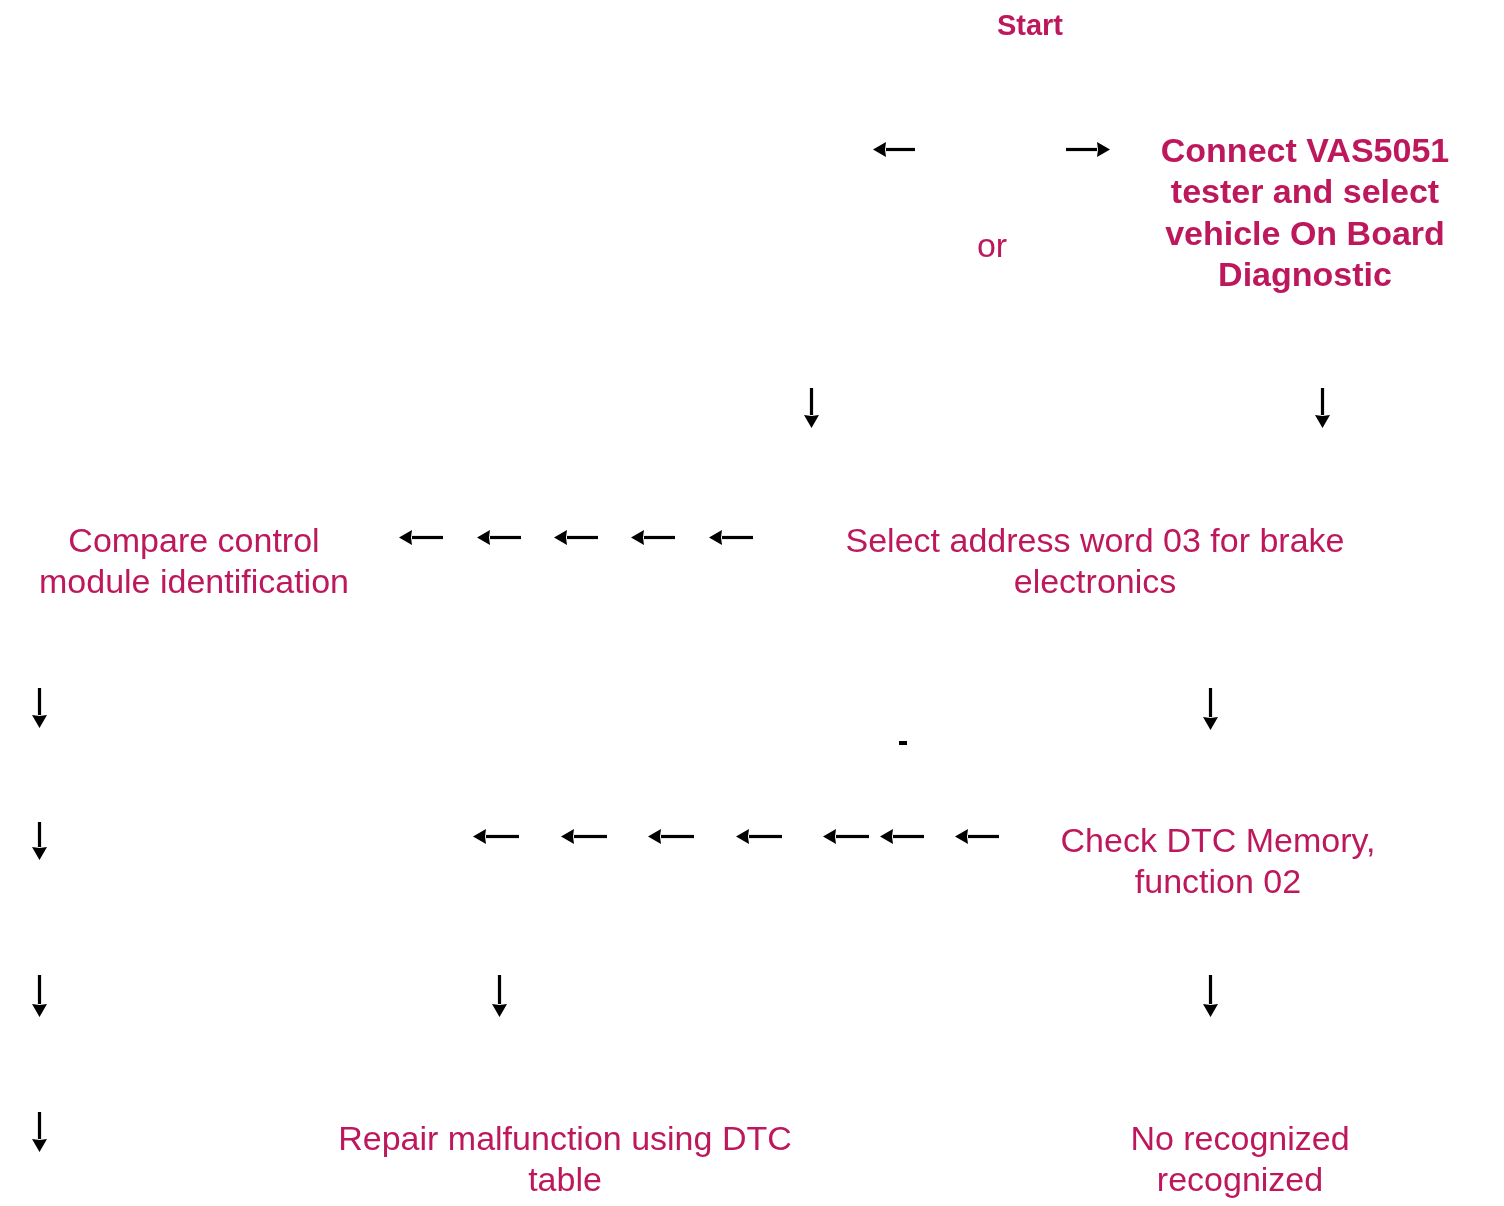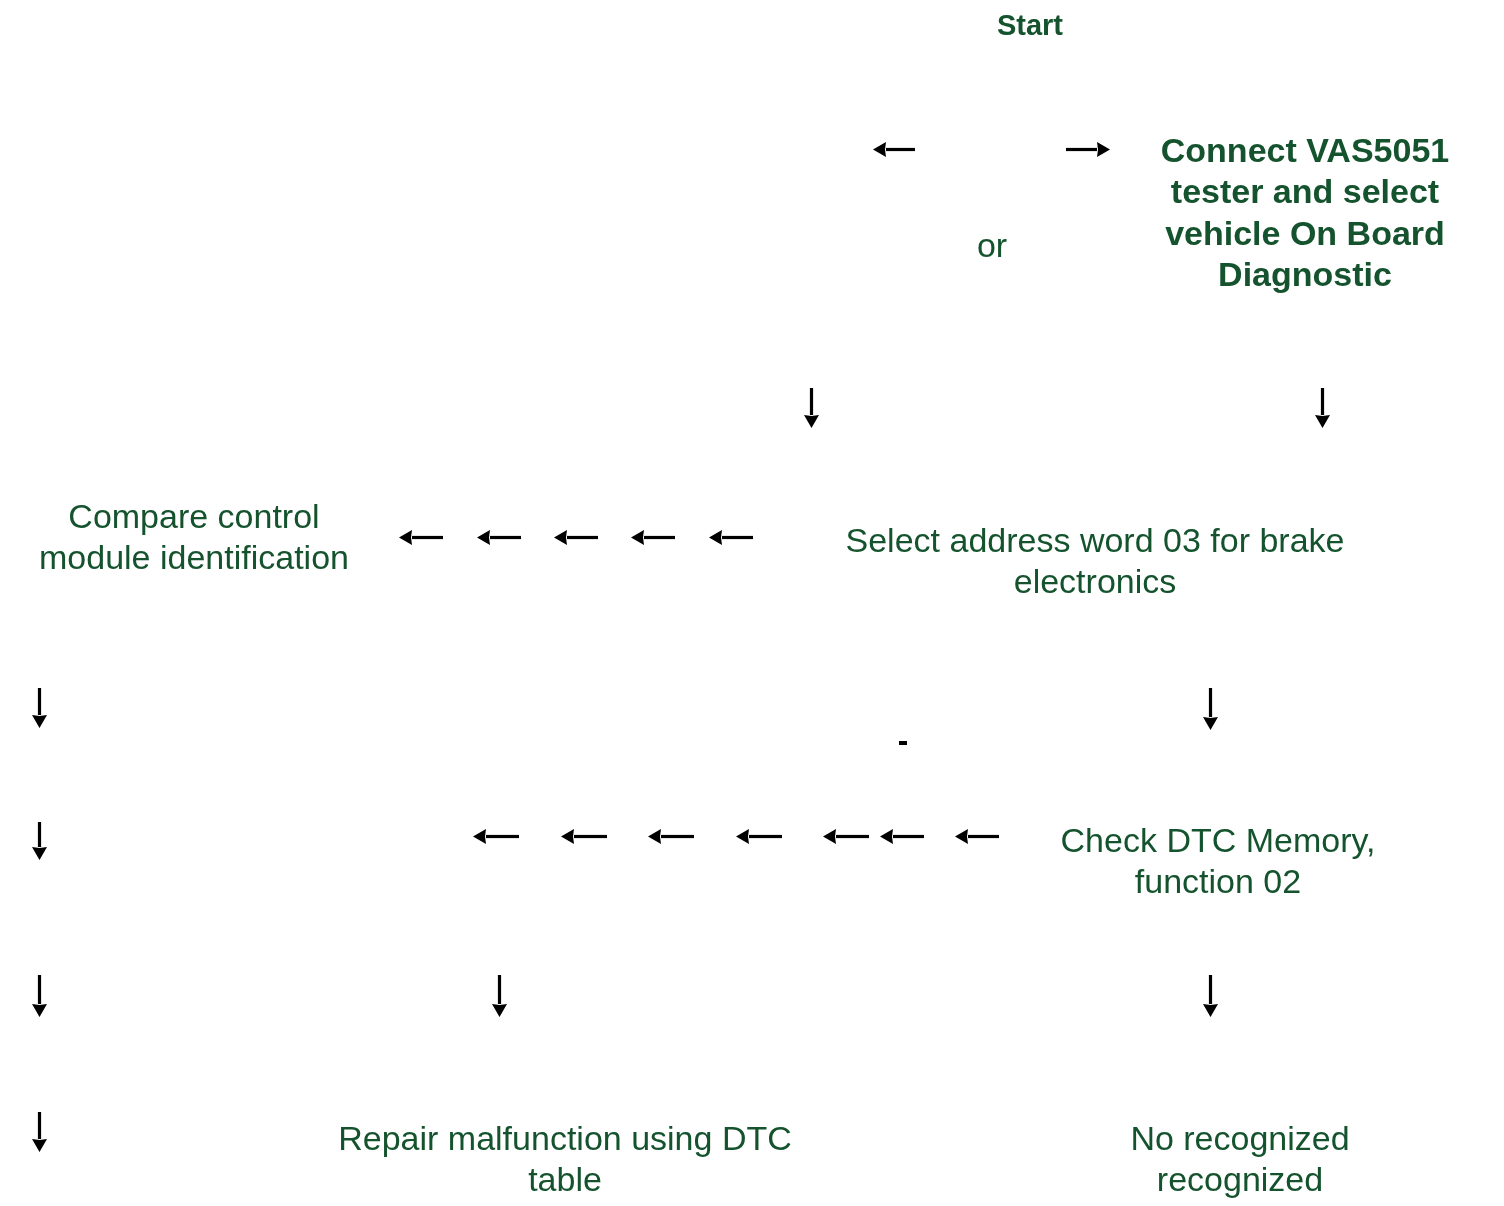--- a/index.html
+++ b/index.html
@@ -15,21 +15,21 @@
     background: #ffffff;
     overflow: hidden;
     font-family: "Liberation Sans", sans-serif;
     color: #000000;
   }
   .node {
     position: absolute;
     text-align: center;
     line-height: 1.22;
     font-size: 34px;
-    color: #14532d;
+    color: #be185d;
     white-space: pre-line;
   }
   .node.bold {
     font-weight: bold;
     font-size: 29px;
   }
   
   .arrow {
     position: absolute;
   }
@@ -43,21 +43,21 @@
   }
 </style>
 </head>
 <body>
 
 <div id="canvas">
 
 <div class="node bold" style="left: 955px; top: 8px; width: 150px; text-align: center;">Start</div>
     <div class="node" style="left: 952px; top: 225px; width: 80px; text-align: center;">or</div>
     <div class="node" style="left: 1140px; top: 130px; width: 330px; text-align: center; font-weight: bold;">Connect VAS5051 tester and select vehicle On Board Diagnostic</div>
-    <div class="node" style="left: 14px; top: 496px; width: 360px; text-align: center;">Compare control module identification</div>
+    <div class="node" style="left: 14px; top: 520px; width: 360px; text-align: center;">Compare control module identification</div>
     <div class="node" style="left: 805px; top: 520px; width: 580px; text-align: center;">Select address word 03 for brake electronics</div>
     <div class="node" style="left: 1028px; top: 820px; width: 380px; text-align: center;">Check DTC Memory, function 02</div>
     <div class="node" style="left: 300px; top: 1118px; width: 530px; text-align: center;">Repair malfunction using DTC table</div>
     <div class="node" style="left: 1090px; top: 1118px; width: 300px; text-align: center;">No recognized recognized</div>
     <div class="arrow" style="left: 873px; top: 140px;">
       <svg width="42" height="19" viewBox="0 0 42 19">
         <rect x="13" y="7.9" width="29" height="3.2" fill="#000"></rect>
         <polygon points="0,9.5 13,2 12,9.5 13,17" fill="#000"></polygon>
       </svg>
     </div>

